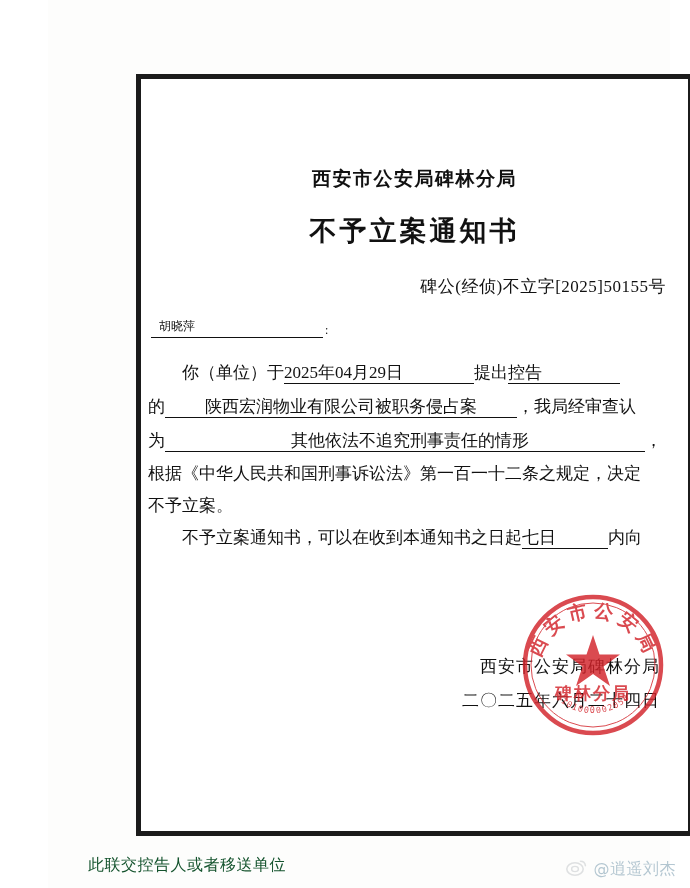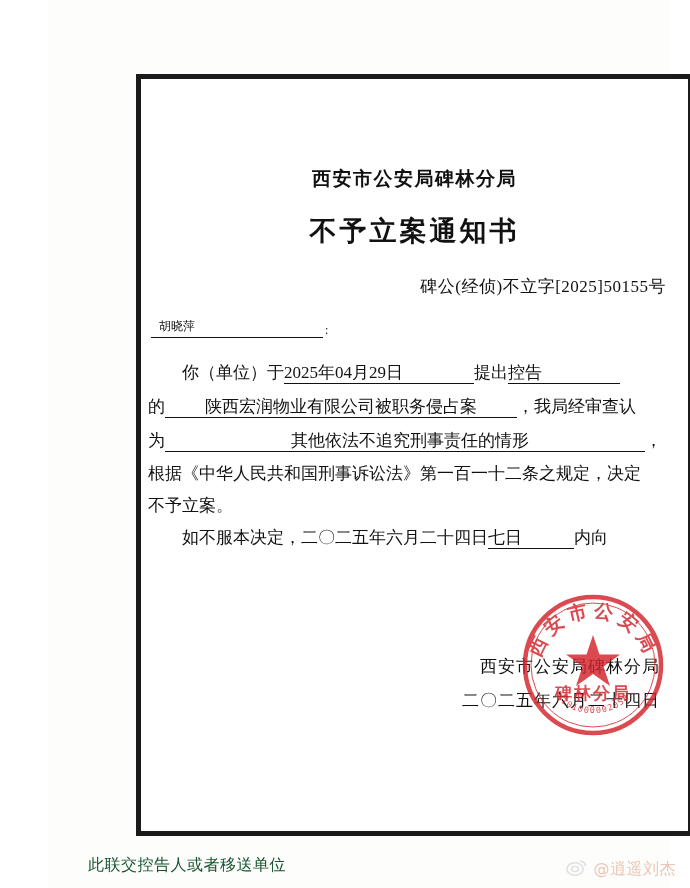--- a/index.html
+++ b/index.html
@@ -164,21 +164,21 @@
   #weibo-watermark {
     position: absolute;
     right: 14px; top: 858px;
     display: flex;
     align-items: center;
     gap: 6px;
     opacity: 0.30;
   }
   #weibo-watermark .wm-text {
     font-size: 16px;
-    color: #c2410c;
+    color: #0c4a6e;
     font-family: "DejaVu Sans", "Liberation Sans", sans-serif;
     letter-spacing: 0.5px;
   }
 </style>
 </head>
 <body>
 
 <div id="scan-page">
 
   <div class="scan-edge" id="edge-top"></div>
@@ -210,21 +210,21 @@
 
     <div class="body-line" id="line-3">
       <span>为</span><span class="fill fill-reason">其他依法不追究刑事责任的情形</span><span>，</span>
     </div>
 
     <div class="body-line" id="line-4">根据《中华人民共和国刑事诉讼法》第一百一十二条之规定，决定</div>
 
     <div class="body-line" id="line-5">不予立案。</div>
 
     <div class="body-line" id="line-6">
-      <span class="indent"></span><span>如不服本决定，二〇二五年六月二十四日</span><span class="fill fill-days">七日</span><span>内向</span>
+      <span class="indent"></span><span>不予立案通知书，可以在收到本通知书之日起</span><span class="fill fill-days">七日</span><span>内向</span>
     </div>
 
 
     <div class="sign-organ">西安市公安局碑林分局</div>
 
     <div class="sign-date">二〇二五年六月二十四日</div>
   </div>
 
   <div id="official-seal">
     <svg width="148" height="148" viewBox="0 0 148 148" xmlns="http://www.w3.org/2000/svg">

